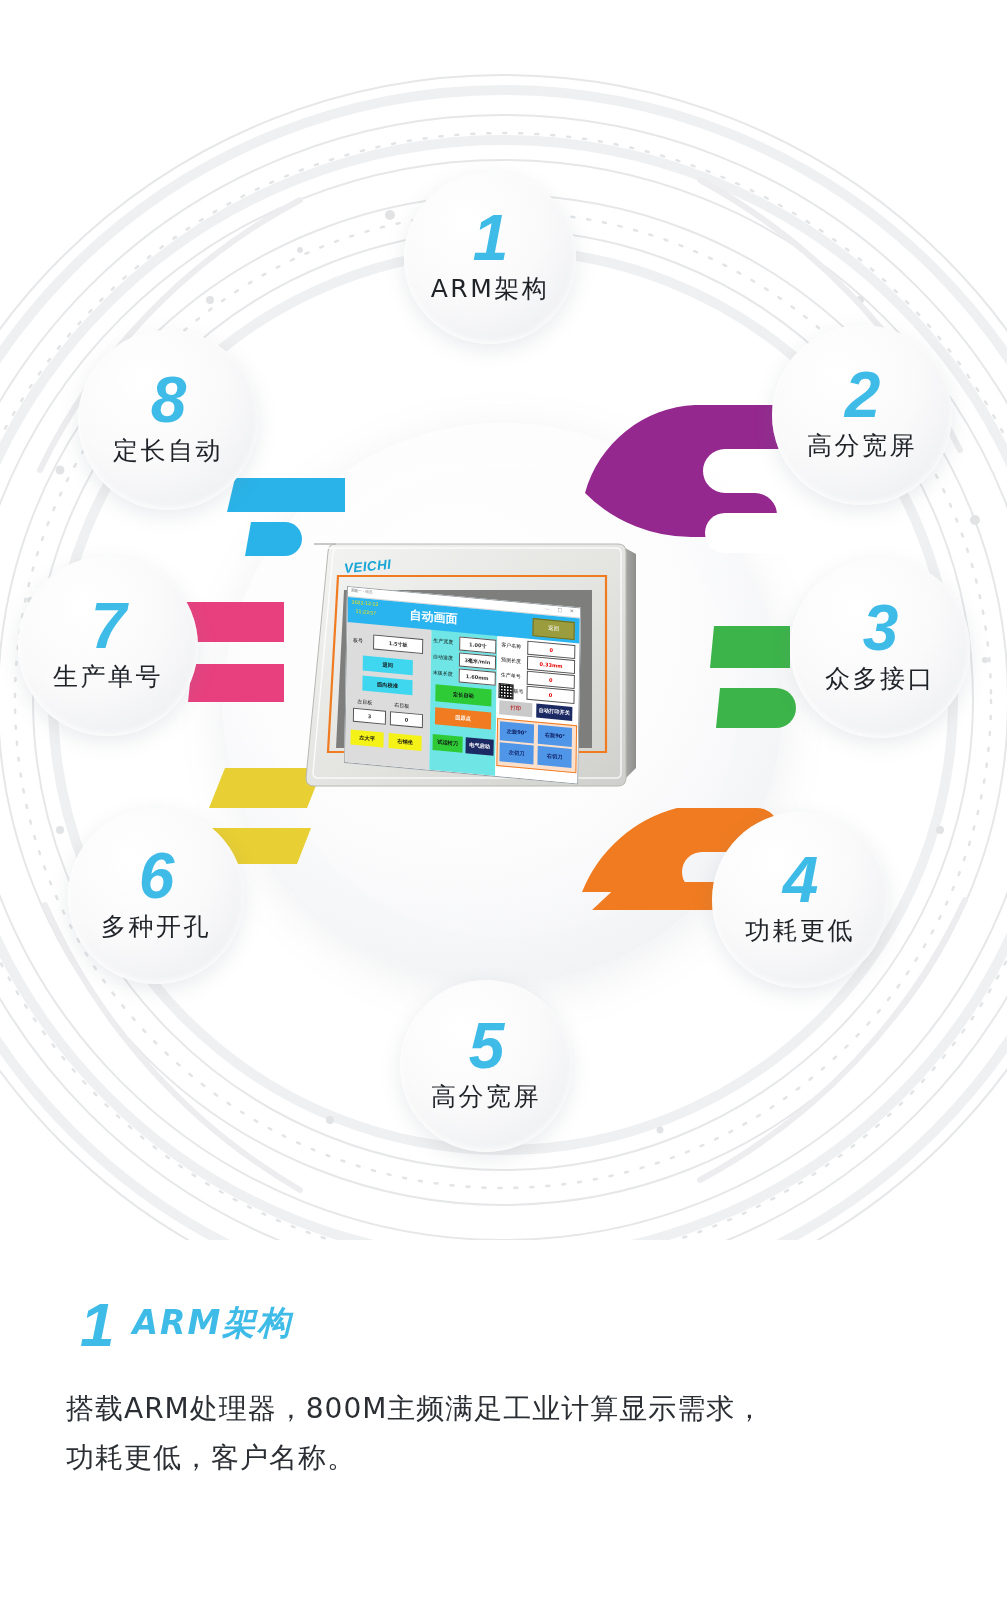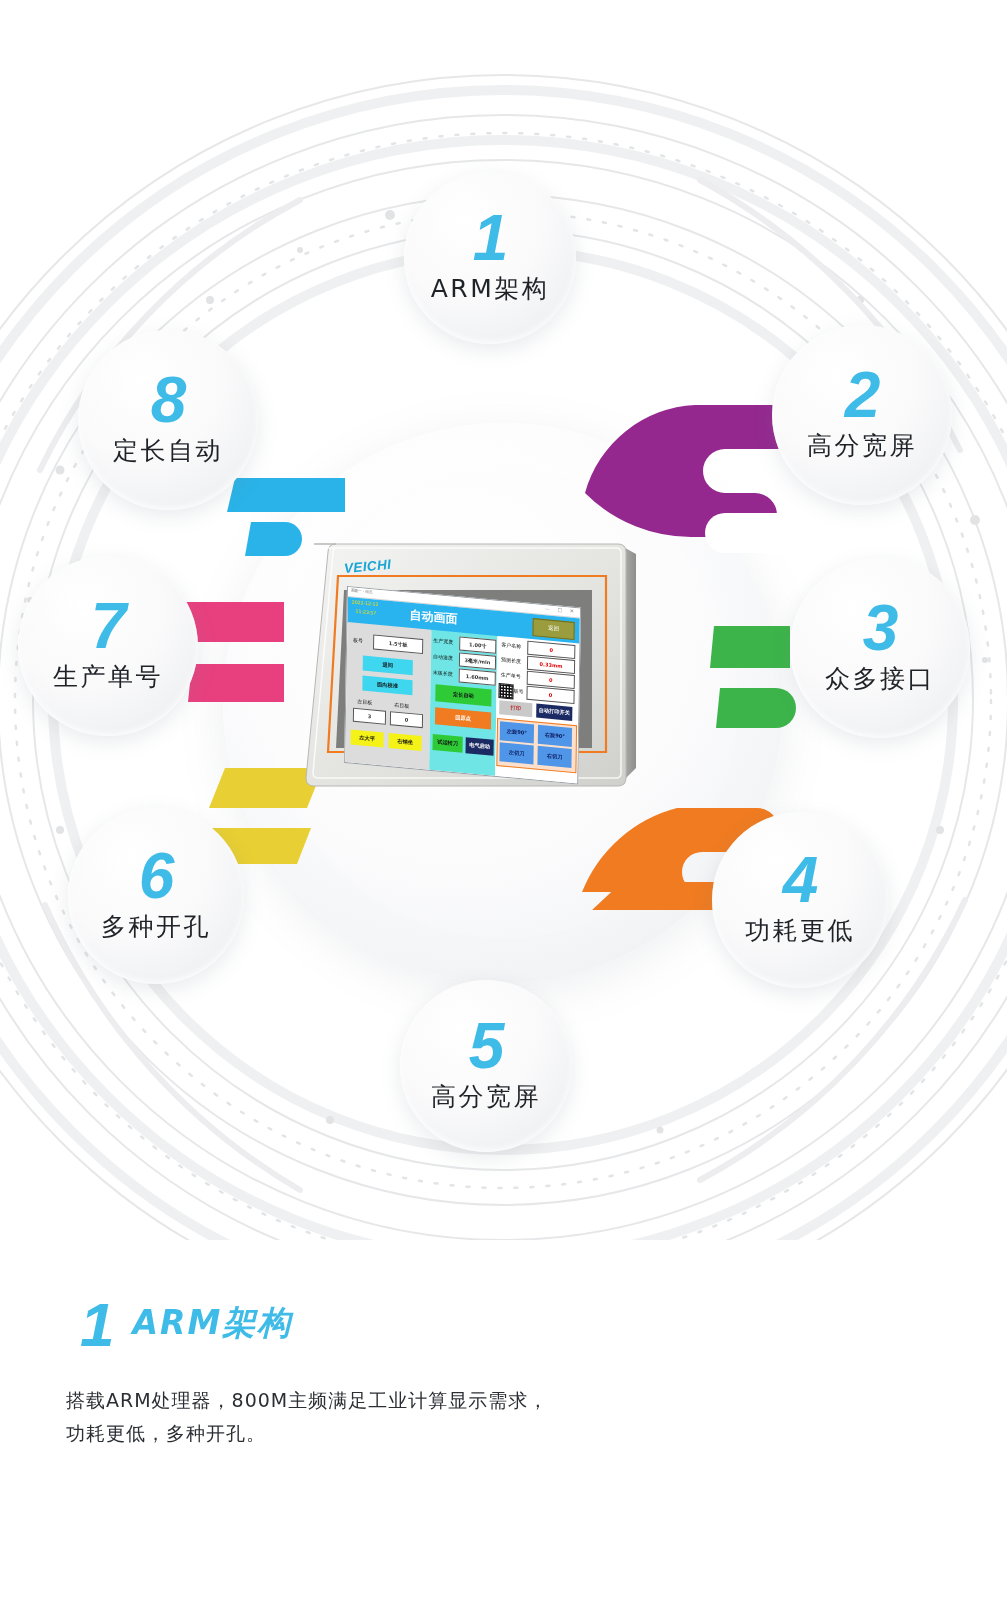--- a/index.html
+++ b/index.html
@@ -107,21 +107,21 @@
     color:#3fbbe8;font-size:62px;font-weight:bold;font-style:italic;line-height:.8;
     font-family:"Liberation Sans",sans-serif;
   }
   .cap-title{
     color:#3fbbe8;font-size:33px;font-weight:bold;font-style:italic;
     letter-spacing:2px;margin-left:18px;padding-bottom:4px;
     font-family:"DejaVu Sans","Liberation Sans",sans-serif;
   }
   .cap-body{
     padding-left:66px;padding-right:60px;margin-top:34px;
-    font-size:19px;line-height:1.75;color:#2b2f34;letter-spacing:1px;
+    font-size:28px;line-height:1.75;color:#2b2f34;letter-spacing:1px;
     font-family:"DejaVu Sans","Liberation Sans",sans-serif;
   }
 </style>
 </head>
 <body>
 
 <div id="hero">
 
   <svg class="bg-svg" viewBox="0 0 1007 1240">
     <defs>
@@ -339,15 +339,15 @@
 
 </div>
 
 <div id="caption">
   <div class="cap-head">
     <span class="cap-num">1</span>
     <span class="cap-title">ARM架构</span>
   </div>
   <div class="cap-body">
     <div>搭载ARM处理器，800M主频满足工业计算显示需求，</div>
-    <div>功耗更低，多种开孔。</div>
+    <div>功耗更低，客户名称。</div>
   </div>
 </div>
 
 </body></html>

